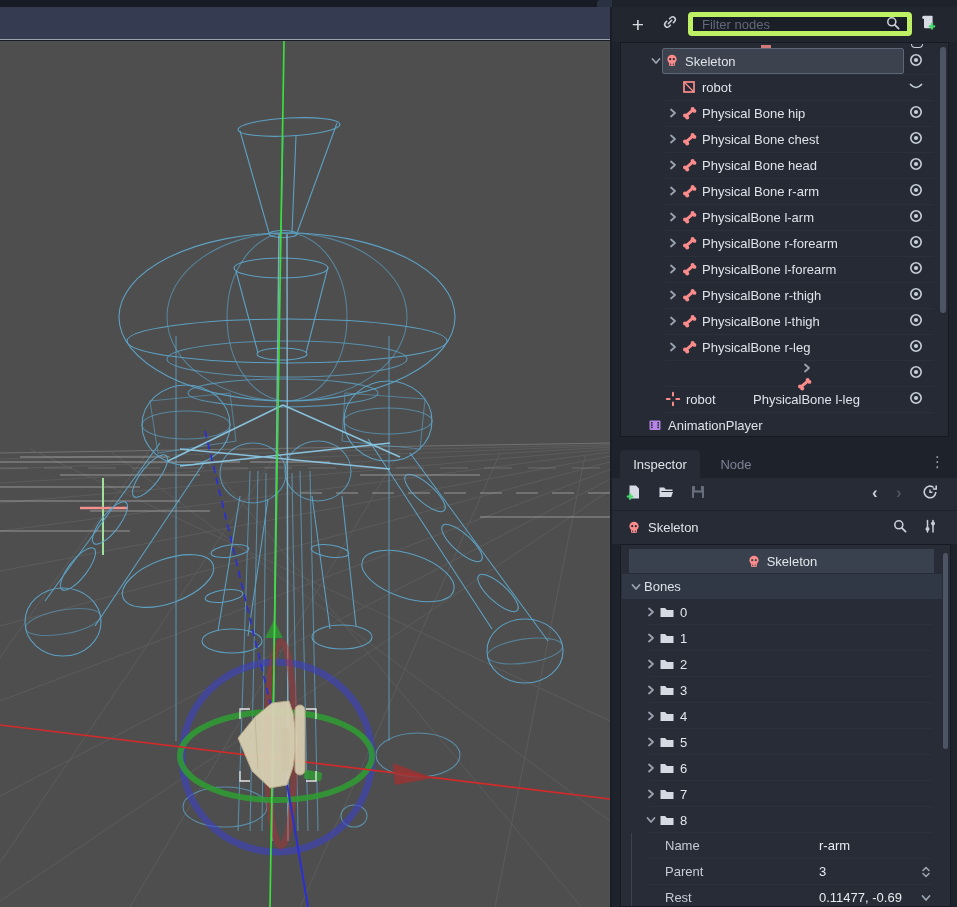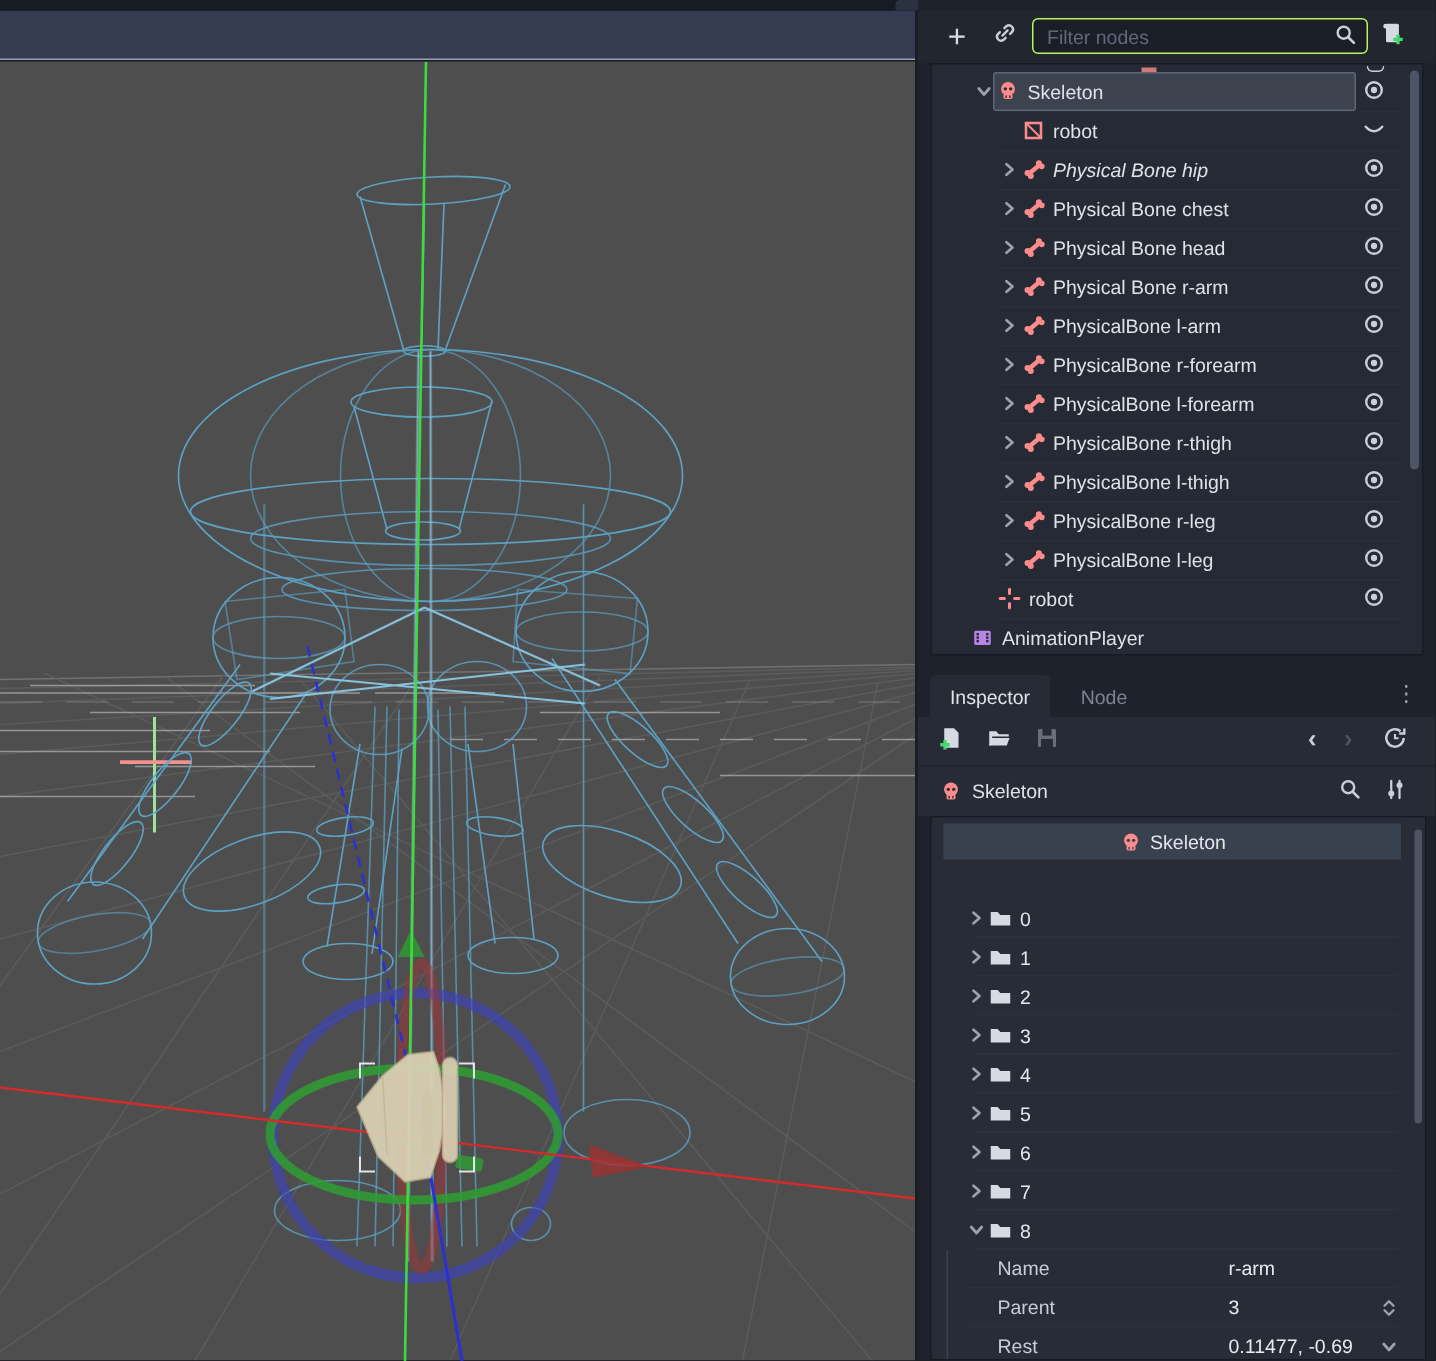--- a/index.html
+++ b/index.html
@@ -26,21 +26,21 @@
   .axis-z{stroke:var(--c-axis-z-blue,#2b30d6);}
 
   
   .right-col{position:absolute;left:612px;top:0;width:345px;height:907px;background:#1d222b;}
 
   .scene-toolbar{position:absolute;left:0;top:7px;width:345px;height:35px;background:#21262f;}
   .tool-btn{position:absolute;top:4px;width:24px;height:26px;display:flex;align-items:center;justify-content:center;color:#d8dce2;cursor:pointer;}
   .plus-btn{left:14px;font-size:21px;font-weight:400;line-height:1;}
   .link-btn{left:46px;}
   .script-btn{left:304px;}
-  .filter-box{position:absolute;left:76px;top:5px;width:224px;height:24px;background:#1a1e26;border:1px solid #bef264;border-radius:4px;display:flex;align-items:center;}
+  .filter-box{position:absolute;left:76px;top:5px;width:224px;height:24px;background:#1a1e26;border:5px solid #bef264;border-radius:4px;display:flex;align-items:center;}
   .filter-box input{flex:1;background:transparent;border:none;outline:none;color:#cfd5de;font-size:13px;padding:0 4px 0 9px;font-family:inherit;}
   .filter-box input::placeholder{color:#61687a;}
   .filter-search{width:22px;height:18px;flex:0 0 22px;}
 
   
   .tree-panel{position:absolute;left:8px;top:42px;width:329px;height:395px;background:#252a34;border:1px solid #161a22;overflow:hidden;}
   .tree-rows{position:absolute;left:0;top:5px;right:0;}
   .t-row{position:relative;height:26px;display:flex;align-items:center;}
   .t-row .sel-box{position:absolute;left:41px;right:44px;top:0;bottom:0;background:#3d434e;border:1px solid var(--c-selection-border,#5d6677);border-radius:2px;}
   .t-row .sep{position:absolute;left:44px;right:14px;bottom:-1px;height:1px;background:#2b303b;}
@@ -311,21 +311,21 @@
             <span class="t-icon"><svg width="16" height="16" viewBox="0 0 16 16">
                 <rect x="3" y="3" width="10" height="10" fill="none" stroke="#fc8c8c" stroke-width="1.7"></rect>
                 <path d="M3,3 L13,13" stroke="#fc8c8c" stroke-width="1.3"></path>
               </svg></span>
             <span class="t-label">robot</span>
             <span class="t-eye"><svg width="16" height="16" viewBox="0 0 16 16">
                 <path d="M2.5,6.5 Q8,12.5 13.5,6.5" fill="none" stroke="#c8cfd9" stroke-width="1.7" stroke-linecap="round"></path>
               </svg></span>
             <div class="sep"></div>
           </div>
-          <div class="t-row" style="padding-left: 44px; font-style: italic;">
+          <div class="t-row" style="padding-left: 44px;">
             <span class="t-arrow"><svg width="16" height="16" viewBox="0 0 16 16">
                 <path d="M6,4.5 L10,8 L6,11.5" fill="none" stroke="#9aa2b0" stroke-width="1.8" stroke-linecap="round" stroke-linejoin="round"></path>
               </svg></span>
             <span class="t-icon"><svg width="16" height="16" viewBox="0 0 16 16">
                 <g fill="#fc8c8c">
                   <circle cx="4" cy="10.4" r="2"></circle>
                   <circle cx="6.2" cy="12.4" r="2"></circle>
                   <circle cx="11.6" cy="3.9" r="2"></circle>
                   <circle cx="13.5" cy="5.9" r="1.9"></circle>
                   <rect x="3.2" y="6.7" width="10.2" height="3" rx="1.5" transform="rotate(-40 8 8)"></rect>
@@ -511,21 +511,21 @@
                   <rect x="3.2" y="6.7" width="10.2" height="3" rx="1.5" transform="rotate(-40 8 8)"></rect>
                 </g>
               </svg></span>
             <span class="t-label">PhysicalBone r-leg</span>
             <span class="t-eye"><svg width="16" height="16" viewBox="0 0 16 16">
                 <circle cx="8" cy="8" r="5.2" fill="none" stroke="#c8cfd9" stroke-width="1.6"></circle>
                 <circle cx="8" cy="8" r="2.1" fill="#c8cfd9"></circle>
               </svg></span>
             <div class="sep"></div>
           </div>
-          <div class="t-row" style="padding-left: 44px;">
+          <div class="t-row" style="padding-left: 44px; flex-direction: column;">
             <span class="t-arrow"><svg width="16" height="16" viewBox="0 0 16 16">
                 <path d="M6,4.5 L10,8 L6,11.5" fill="none" stroke="#9aa2b0" stroke-width="1.8" stroke-linecap="round" stroke-linejoin="round"></path>
               </svg></span>
             <span class="t-icon"><svg width="16" height="16" viewBox="0 0 16 16">
                 <g fill="#fc8c8c">
                   <circle cx="4" cy="10.4" r="2"></circle>
                   <circle cx="6.2" cy="12.4" r="2"></circle>
                   <circle cx="11.6" cy="3.9" r="2"></circle>
                   <circle cx="13.5" cy="5.9" r="1.9"></circle>
                   <rect x="3.2" y="6.7" width="10.2" height="3" rx="1.5" transform="rotate(-40 8 8)"></rect>
@@ -638,20 +638,26 @@
         <span style="width:15px;height:15px;display:inline-block;" id="ic-skull-hdr"><svg width="16" height="16" viewBox="0 0 16 16">
               <circle cx="8" cy="6.3" r="4.6" fill="#fc8c8c"></circle>
               <rect x="5" y="9.4" width="6" height="3.6" rx="1.2" fill="#fc8c8c"></rect>
               <circle cx="6.2" cy="6.2" r="1.1" fill="#3a414e"></circle>
               <circle cx="9.8" cy="6.2" r="1.1" fill="#3a414e"></circle>
               <rect x="6.3" y="10.6" width="0.9" height="1.7" fill="#3a414e"></rect>
               <rect x="8.8" y="10.6" width="0.9" height="1.7" fill="#3a414e"></rect>
             </svg></span>
         <span>Skeleton</span>
       </div>
+      <div class="cat-row">
+        <span class="t-arrow" id="ic-catarrow"><svg width="16" height="16" viewBox="0 0 16 16">
+              <path d="M4.5,6 L8,10 L11.5,6" fill="none" stroke="#9aa2b0" stroke-width="1.8" stroke-linecap="round" stroke-linejoin="round"></path>
+            </svg></span>
+        <span>Bones</span>
+      </div>
       <div class="bones-list" id="bones-list">
           <div class="b-row">
             <span class="t-arrow"><svg width="16" height="16" viewBox="0 0 16 16">
                 <path d="M6,4.5 L10,8 L6,11.5" fill="none" stroke="#9aa2b0" stroke-width="1.8" stroke-linecap="round" stroke-linejoin="round"></path>
               </svg></span>
             <span style="width: 16px; height: 16px; display: inline-block;"><svg width="16" height="16" viewBox="0 0 16 16">
                 <path d="M1.5,13 V4 h4.6 l1.8,2 h6.6 v7 z" fill="#d6dbe3"></path>
               </svg></span>
             <span class="b-label">0</span>
             <div class="sep"></div>

